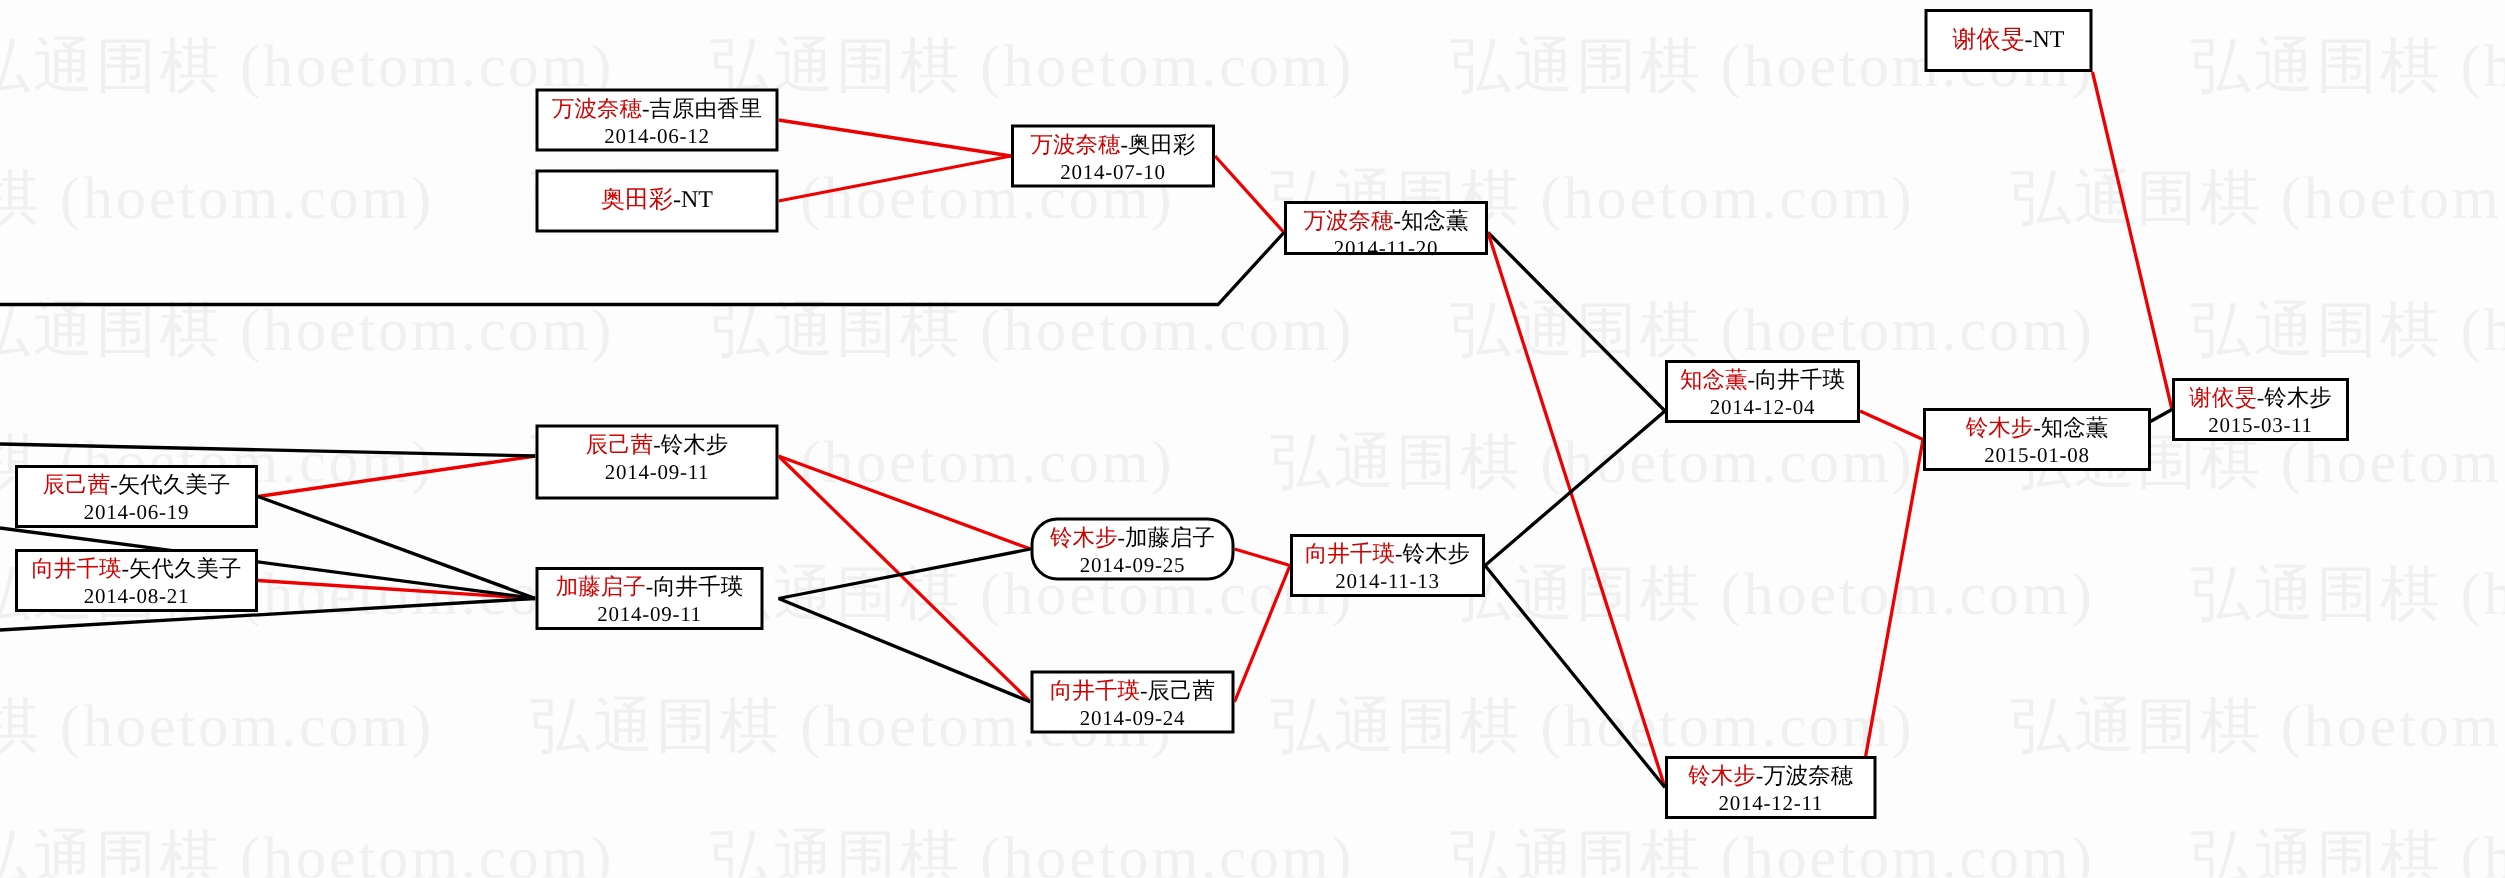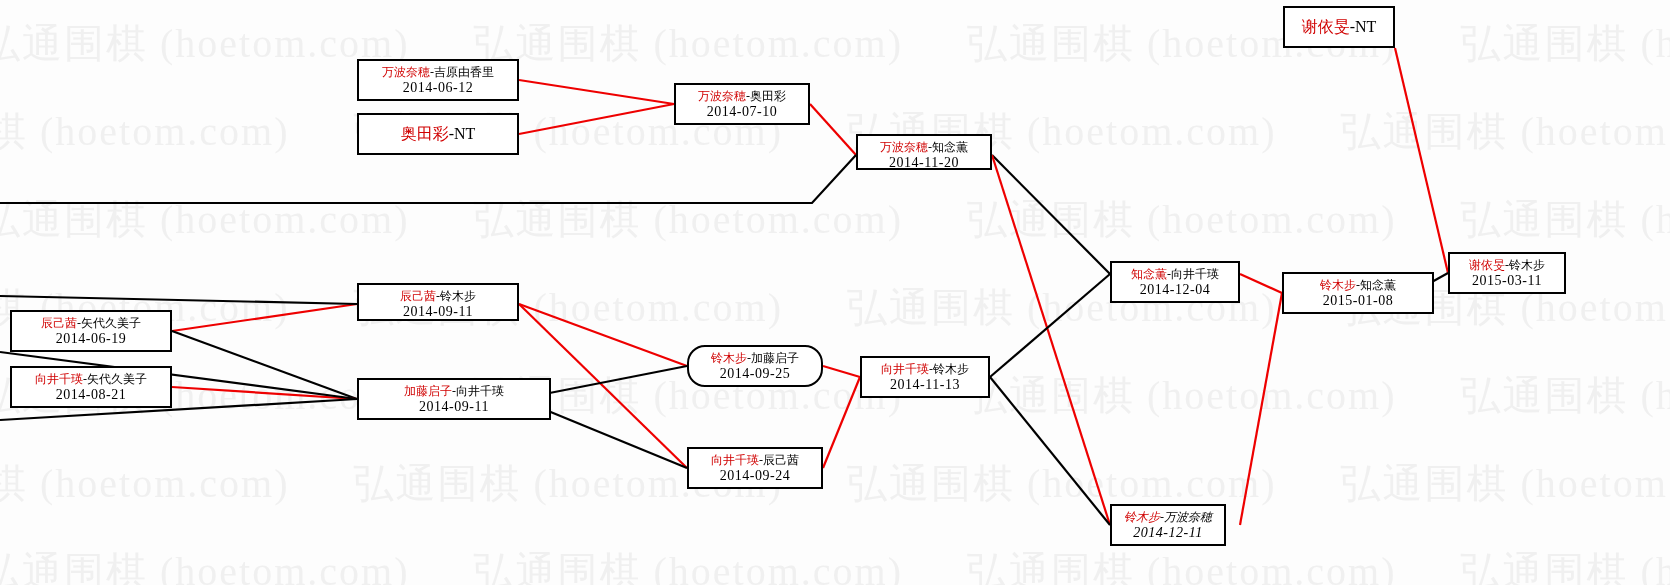--- a/index.html
+++ b/index.html
@@ -49,21 +49,21 @@
     box-sizing:border-box;
     background:#ffffff;
     border:2px solid #000000;
     text-align:center;
     font-family:"Liberation Serif","DejaVu Serif",serif;
     line-height:1.18;
     padding-top:4px;
     white-space:nowrap;
   }
   .node .ttl{
-    font-size:12px;
+    font-size:15px;
     color:#000000;
     letter-spacing:0px;
   }
   .node .ttl .w{ color:#d00000; }
   .node .ttl .l{ color:#000000; }
   .node .dt{
     font-size:14px;
     color:#000000;
     font-family:"Liberation Serif","DejaVu Serif",serif;
     letter-spacing:0.5px;
@@ -134,45 +134,45 @@
         <div class="ttl"><span class="w">谢依旻</span><span>-</span><span class="l">NT</span></div>
       </div>
       <div class="node" style="left: 10px; top: 310px; width: 162px; height: 42px;">
         <div class="ttl"><span class="w">辰己茜</span><span>-</span><span class="l">矢代久美子</span></div>
         <div class="dt">2014-06-19</div>
       </div>
       <div class="node" style="left: 10px; top: 366px; width: 162px; height: 42px;">
         <div class="ttl"><span class="w">向井千瑛</span><span>-</span><span class="l">矢代久美子</span></div>
         <div class="dt">2014-08-21</div>
       </div>
-      <div class="node" style="left: 357px; top: 283px; width: 162px; height: 38px;">
+      <div class="node" style="left: 357px; top: 283px; width: 162px; height: 50px;">
         <div class="ttl"><span class="w">辰己茜</span><span>-</span><span class="l">铃木步</span></div>
         <div class="dt">2014-09-11</div>
       </div>
-      <div class="node" style="left: 357px; top: 378px; width: 194px; height: 42px;">
+      <div class="node" style="left: 357px; top: 378px; width: 152px; height: 42px;">
         <div class="ttl"><span class="w">加藤启子</span><span>-</span><span class="l">向井千瑛</span></div>
         <div class="dt">2014-09-11</div>
       </div>
       <div class="node" style="left: 687px; top: 345px; width: 136px; height: 42px; border-radius: 18px;">
         <div class="ttl"><span class="w">铃木步</span><span>-</span><span class="l">加藤启子</span></div>
         <div class="dt">2014-09-25</div>
       </div>
       <div class="node" style="left: 687px; top: 447px; width: 136px; height: 42px;">
         <div class="ttl"><span class="w">向井千瑛</span><span>-</span><span class="l">辰己茜</span></div>
         <div class="dt">2014-09-24</div>
       </div>
       <div class="node" style="left: 860px; top: 356px; width: 130px; height: 42px;">
         <div class="ttl"><span class="w">向井千瑛</span><span>-</span><span class="l">铃木步</span></div>
         <div class="dt">2014-11-13</div>
       </div>
-      <div class="node" style="left: 1110px; top: 261px; width: 130px; height: 42px;">
+      <div class="node" style="left: 1110px; top: 240px; width: 130px; height: 42px;">
         <div class="ttl"><span class="w">知念薫</span><span>-</span><span class="l">向井千瑛</span></div>
         <div class="dt">2014-12-04</div>
       </div>
-      <div class="node" style="left: 1110px; top: 504px; width: 116px; height: 42px; font-style: italic;">
+      <div class="node" style="left: 1110px; top: 504px; width: 141px; height: 42px;">
         <div class="ttl"><span class="w">铃木步</span><span>-</span><span class="l">万波奈穂</span></div>
         <div class="dt">2014-12-11</div>
       </div>
       <div class="node" style="left: 1282px; top: 272px; width: 152px; height: 42px;">
         <div class="ttl"><span class="w">铃木步</span><span>-</span><span class="l">知念薫</span></div>
         <div class="dt">2015-01-08</div>
       </div>
       <div class="node" style="left: 1448px; top: 252px; width: 118px; height: 42px;">
         <div class="ttl"><span class="w">谢依旻</span><span>-</span><span class="l">铃木步</span></div>
         <div class="dt">2015-03-11</div>

